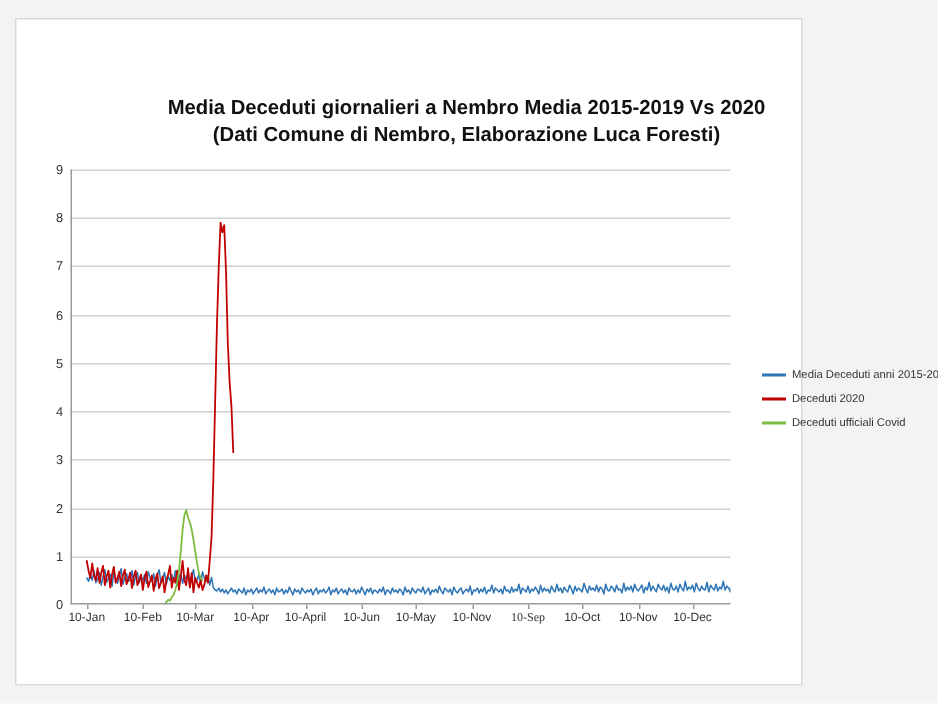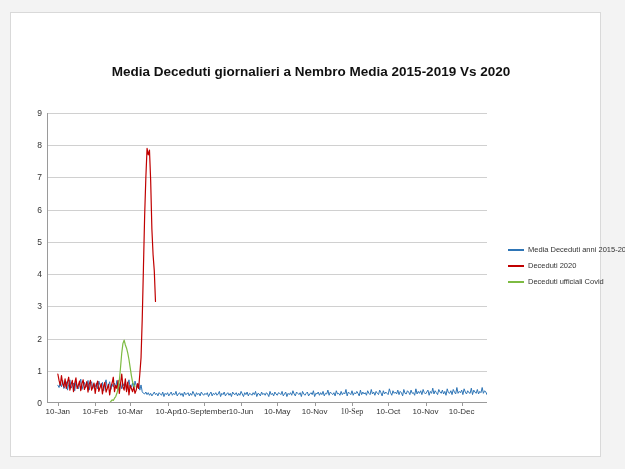--- a/index.html
+++ b/index.html
@@ -7,21 +7,21 @@
     width:625px;height:469px;
     background:#ffffff;
     font-family:"Liberation Sans", sans-serif;
     overflow:hidden;
   }
   #frame{
     position:absolute;left:0;top:0;width:625px;height:469px;
     background:#f3f3f3;
   }
   #card{
-    position:absolute;left:10px;top:12px;width:591px;height:445px;
+    position:absolute;left:10px;top:12px;width:525px;height:445px;
     background:#ffffff;border:1px solid #d9d9d9;box-sizing:border-box;
   }
   #title{
     position:absolute;left:40px;top:50px;width:520px;
     text-align:center;
     font-size:13.5px;font-weight:bold;color:#111;line-height:18px;
   }
   #plot-area{
     position:absolute;left:36px;top:100px;width:440px;height:290px;
   }
@@ -66,20 +66,21 @@
   }
 </style>
 </head>
 <body>
 
 <div id="frame">
   <div id="card">
 
     <div id="title">
       <div>Media Deceduti giornalieri a Nembro Media 2015-2019 Vs 2020</div>
+      <div>(Dati Comune di Nembro, Elaborazione Luca Foresti)</div>
     </div>
 
     <div id="plot-area">
       <div id="grid">
           <div class="ytick" style="top: 290px;">0</div>
           <div class="gridline" style="top: 257.778px; background: rgb(208, 208, 208);"></div>
           <div class="ytick" style="top: 257.778px;">1</div>
           <div class="gridline" style="top: 225.556px; background: rgb(208, 208, 208);"></div>
           <div class="ytick" style="top: 225.556px;">2</div>
           <div class="gridline" style="top: 193.333px; background: rgb(208, 208, 208);"></div>
@@ -98,21 +99,21 @@
           <div class="ytick" style="top: 0px;">9</div>
           <div class="tickmark-x" style="left: 10.8493px; background: rgb(154, 154, 154);"></div>
           <div class="xtick" style="left: 10.8493px; text-align: right;">10-Jan</div>
           <div class="tickmark-x" style="left: 48.2192px; background: rgb(154, 154, 154);"></div>
           <div class="xtick" style="left: 48.2192px;">10-Feb</div>
           <div class="tickmark-x" style="left: 83.1781px; background: rgb(154, 154, 154);"></div>
           <div class="xtick" style="left: 83.1781px;">10-Mar</div>
           <div class="tickmark-x" style="left: 120.548px; background: rgb(154, 154, 154);"></div>
           <div class="xtick" style="left: 120.548px;">10-Apr</div>
           <div class="tickmark-x" style="left: 156.712px; background: rgb(154, 154, 154);"></div>
-          <div class="xtick" style="left: 156.712px;">10-September</div>
+          <div class="xtick" style="left: 156.712px;">10-April</div>
           <div class="tickmark-x" style="left: 194.082px; background: rgb(154, 154, 154);"></div>
           <div class="xtick" style="left: 194.082px;">10-Jun</div>
           <div class="tickmark-x" style="left: 230.247px; background: rgb(154, 154, 154);"></div>
           <div class="xtick" style="left: 230.247px;">10-May</div>
           <div class="tickmark-x" style="left: 267.616px; background: rgb(154, 154, 154);"></div>
           <div class="xtick" style="left: 267.616px;">10-Nov</div>
           <div class="tickmark-x" style="left: 304.986px; background: rgb(154, 154, 154);"></div>
           <div class="xtick" style="left: 304.986px; font-family: Liberation Serif, serif;">10-Sep</div>
           <div class="tickmark-x" style="left: 341.151px; background: rgb(154, 154, 154);"></div>
           <div class="xtick" style="left: 341.151px;">10-Oct</div>

